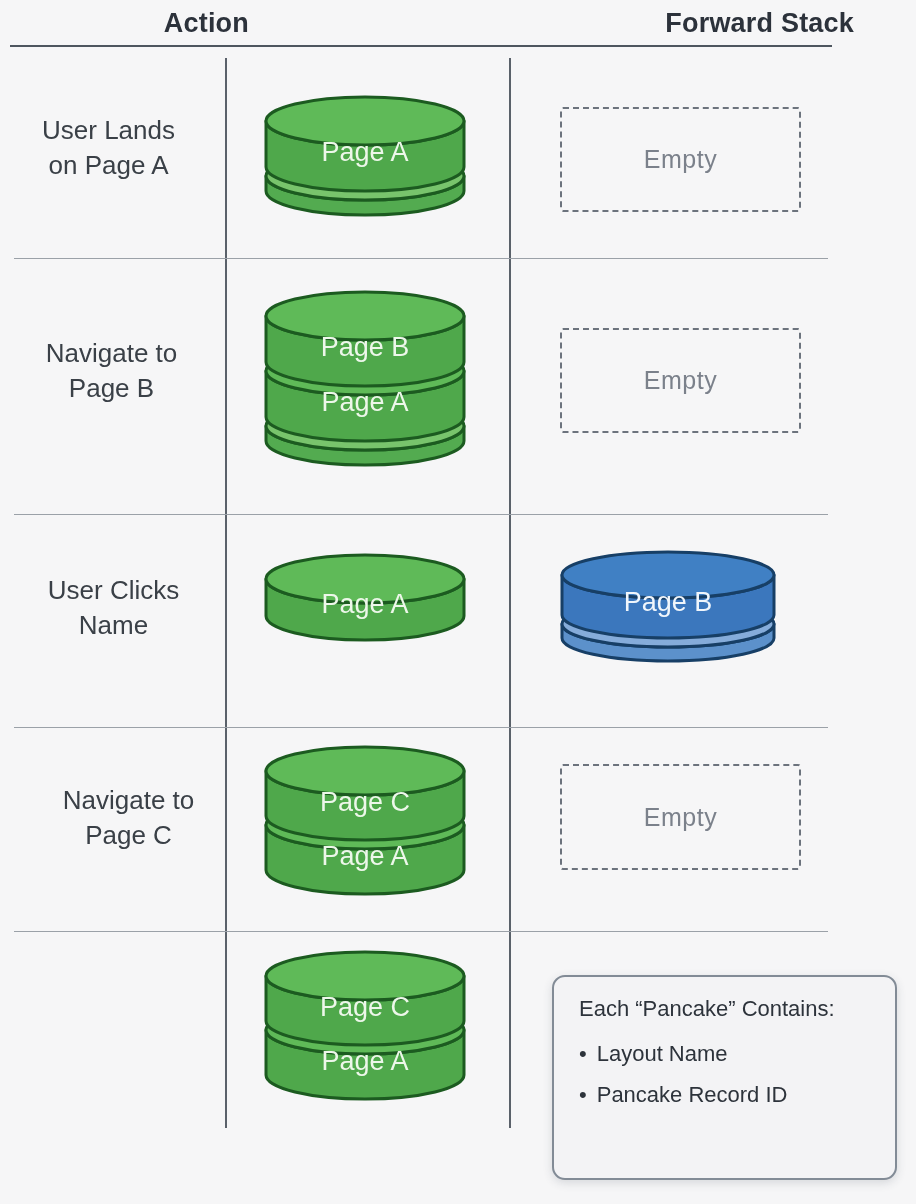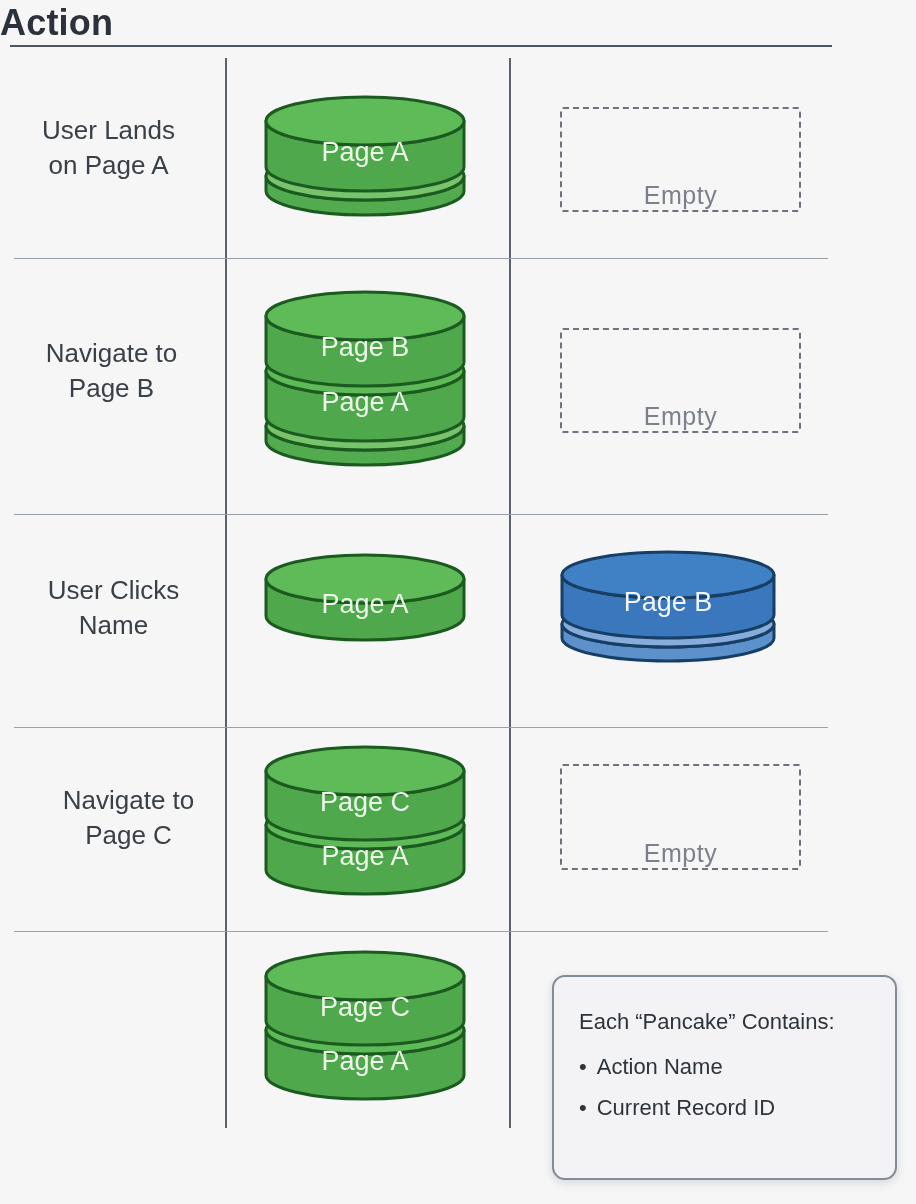--- a/index.html
+++ b/index.html
@@ -1,51 +1,52 @@
 <!DOCTYPE html>
 <html><head>
 <meta charset="utf-8">
 <style>
   html,body{margin:0;padding:0;background:#e9e9eb;}
   #page{
     position:relative;width:916px;height:1204px;background:#f6f6f7;
     font-family:"Liberation Sans",sans-serif;overflow:hidden;
   }
   .hdr{
-    position:absolute;top:3px;height:40px;line-height:40px;text-align:left;
-    font-size:36px;font-weight:bold;color:#2c323b;letter-spacing:.2px;
+    position:absolute;top:3px;height:40px;line-height:40px;text-align:right;
+    font-size:27px;font-weight:bold;color:#2c323b;letter-spacing:.2px;margin-left:22px;
   }
   .hdr-line{position:absolute;left:10px;top:45px;width:822px;height:2px;background:#4e565f;}
   .vline{position:absolute;top:58px;width:2px;height:1070px;background:#5a616a;}
   .row-line{position:absolute;left:14px;width:814px;height:1px;background:#9ba1a8;}
   .action{
     position:absolute;width:227px;text-align:center;font-size:26px;line-height:35px;
     color:#3a4047;white-space:pre-line;
   }
   .stack{position:absolute;}
   .stack text{font-family:"Liberation Sans",sans-serif;font-size:27px;}
   .empty-box{
     position:absolute;border:2px dashed #6c737d;border-radius:3px;
-    display:flex;align-items:flex-end;justify-content:center;
+    display:flex;align-items:center;justify-content:center;
   }
   .empty-box span{font-size:25px;color:#7b818b;letter-spacing:.5px;}
   .legend{
     position:absolute;left:552px;top:975px;width:345px;height:205px;box-sizing:border-box;
-    background:#f3f3f5;border:2px solid #828b96;border-radius:13px;padding:32px 25px;
+    background:#f3f3f5;border:2px solid #828b96;border-radius:13px;padding:19px 25px;
     box-shadow:0 3px 10px rgba(50,60,80,.16);
   }
   .legend-title{font-size:22px;color:#2d333b;margin-bottom:19px;}
   .legend-item{font-size:22px;color:#2d333b;margin-top:15px;}
   .legend-item .bullet{margin-right:10px;}
 </style>
 </head>
 <body>
 
 <div id="page">
   <div class="hdr" style="left:0;width:227px">Action</div>
+  <div class="hdr" style="left:511px;width:321px">Forward Stack</div>
   <div class="hdr-line"></div>
   <div class="vline" style="left:225px"></div>
   <div class="vline" style="left:509px"></div>
 
   <div id="dynamic">
       <div class="action" style="left: -5px; top: 113px;">User Lands
 on Page A</div>
       <div class="stack" style="left: 263px; top: 94px;"><svg width="204" height="124" viewBox="0 0 204 124">
           <g>
             <path d="M 3 82 L 3 97 A 99 24 0 0 0 201 97 L 201 82 A 99 24 0 0 1 3 82 Z" fill="#53ab50" stroke="#1c5b20" stroke-width="3" stroke-linejoin="round"></path>
@@ -131,16 +132,16 @@
           <g>
             <path d="M 3 27 L 3 72 A 99 24 0 0 0 201 72 L 201 27 A 99 24 0 0 1 3 27 Z" fill="#4fa84b" stroke="#1c5b20" stroke-width="3" stroke-linejoin="round"></path>
             <ellipse cx="102" cy="27" rx="99" ry="24" fill="#5fba58" stroke="#1c5b20" stroke-width="3"></ellipse>
             <text x="102" y="66.7" text-anchor="middle" fill="#edf7ea">Page C</text>
           </g>
         </svg></div>
     </div>
 
   <div class="legend">
     <div class="legend-title">Each “Pancake” Contains:</div>
-    <div class="legend-item"><span class="bullet">•</span><span>Action Name</span></div>
-    <div class="legend-item"><span class="bullet">•</span><span>Current Record ID</span></div>
+    <div class="legend-item"><span class="bullet">•</span><span>Layout Name</span></div>
+    <div class="legend-item"><span class="bullet">•</span><span>Pancake Record ID</span></div>
   </div>
 </div>
 
 </body></html>

